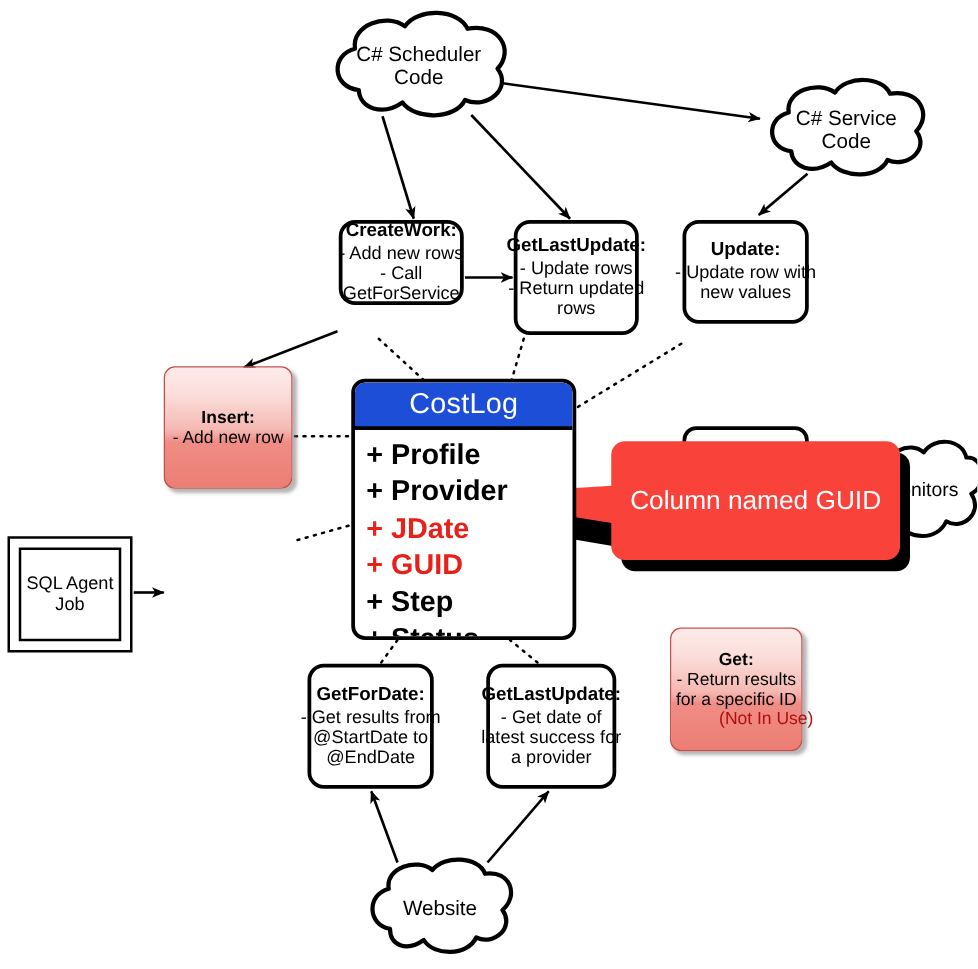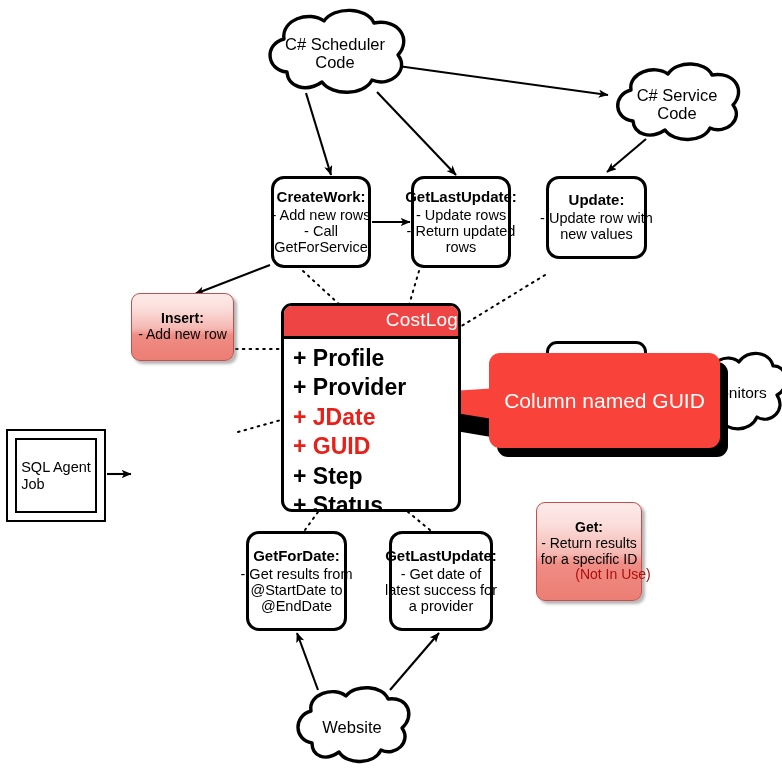--- a/index.html
+++ b/index.html
@@ -74,38 +74,39 @@
     box-sizing:border-box;
     background:#fff;
     border:2px solid #000;
     padding:7px;
   }
   .dblbox .inner{
     width:100%;height:100%;
     border:2px solid #000;
     box-sizing:border-box;
     display:flex;align-items:center;justify-content:center;
+    text-align:center;
     font-size:14.5px;
     line-height:1.15;
   }
 
   
   .uml{
     position:absolute;
     box-sizing:border-box;
     background:#ffffff;
     border:3px solid #000;
     border-radius:11px;
     overflow:hidden;
   }
   .uml-hdr{
-    background:#ef4444;
+    background:#1d4ed8;
     color:#ffffff;
-    font-size:19px;
-    text-align:right;
+    font-size:23px;
+    text-align:center;
     padding:3px 0 5px 0;
     border-bottom:3px solid #000;
     letter-spacing:.2px;
   }
   .uml-body{padding:5px 0 4px 9px;}
   .uml-row{
     font-size:23px;
     font-weight:bold;
     color:#000;
     line-height:1.28;
@@ -210,21 +211,21 @@
                C73,-2 102,-1 108,13 C131,9 142,29 129,43
                C140,57 122,73 106,66 C99,81 70,81 61,68
                C46,78 30,72 29,59 Z" fill="#ffffff" stroke="#000" stroke-width="3.4" stroke-linejoin="round"></path>
     </svg>
     <div class="cl-label" style="font-size:16.5px;">
       <div class="ln">C# Service</div>
       <div class="ln">Code</div>
     </div>
   </div>
 
-  <div class="proc" style="left:271px;top:176px;width:100px;height:92px;">
+  <div class="proc" style="left:271px;top:176px;width:100px;height:68px;">
     <div class="txt">
       <div class="ttl">CreateWork:</div>
       <div class="ln">- Add new rows</div>
       <div class="ln">- Call</div>
       <div class="ln">GetForService</div>
     </div>
   </div>
 
   <div class="proc" style="left:411px;top:176px;width:100px;height:92px;">
     <div class="txt">
@@ -236,21 +237,21 @@
   </div>
 
   <div class="proc" style="left:546px;top:176px;width:101px;height:83px;">
     <div class="txt">
       <div class="ttl">Update:</div>
       <div class="ln">- Update row with</div>
       <div class="ln">new values</div>
     </div>
   </div>
 
-  <div class="pink" style="left:131px;top:293px;width:103px;height:68px;">
+  <div class="pink" style="left:131px;top:293px;width:103px;height:98px;">
     <div class="txt">
       <div class="ttl">Insert:</div>
       <div class="ln">- Add new row</div>
     </div>
   </div>
 
 
   <div class="pink" style="left:536px;top:502px;width:106px;height:99px;">
     <div class="txt">
       <div class="ttl">Get:</div>

